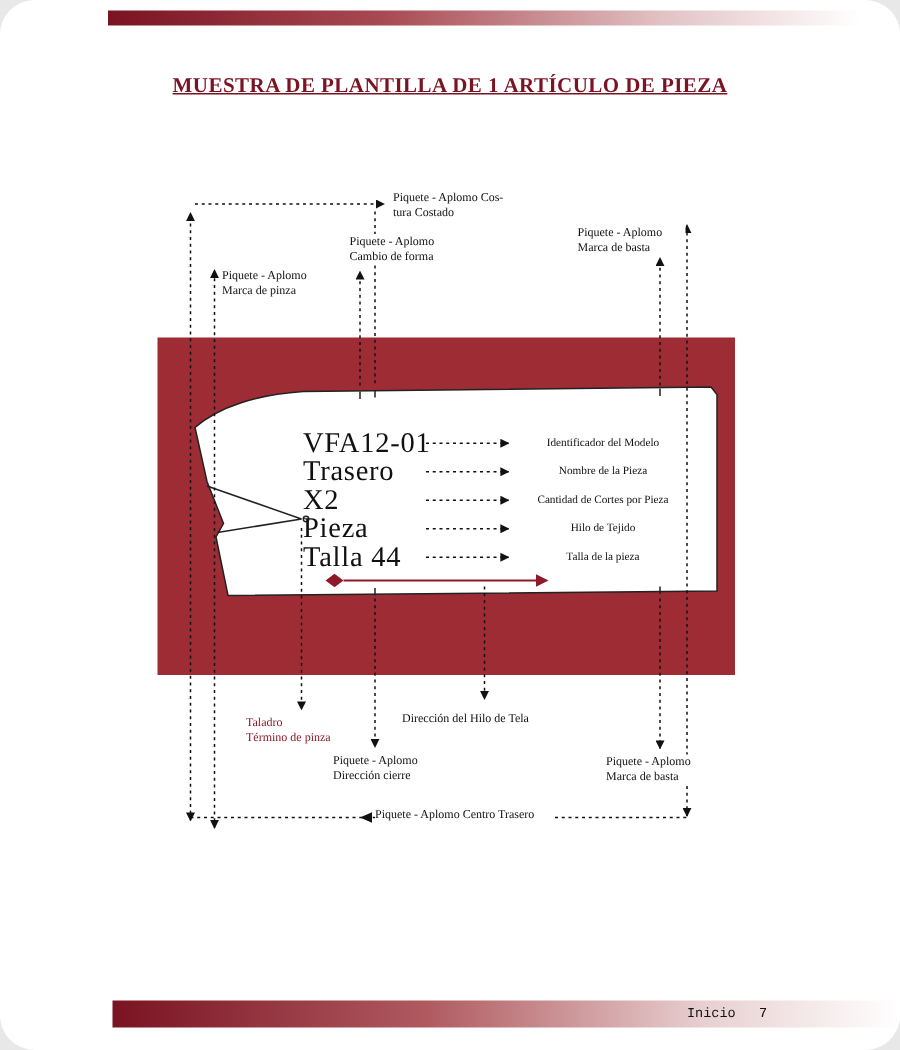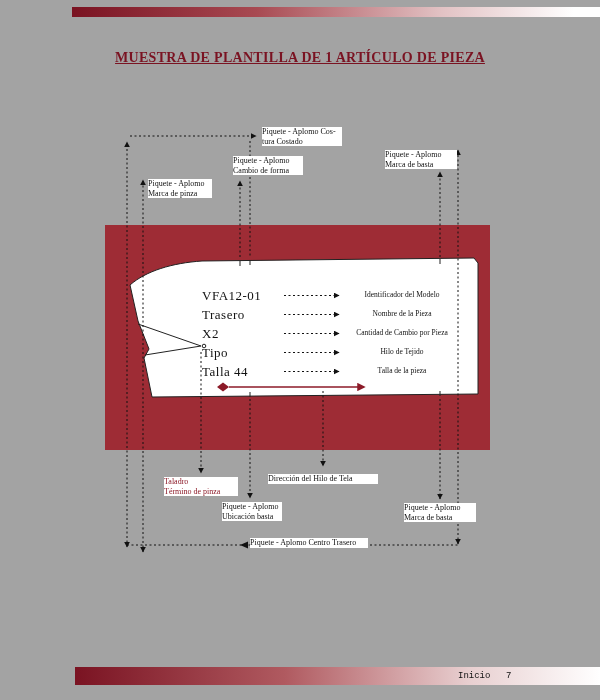--- a/index.html
+++ b/index.html
@@ -1,39 +1,39 @@
 <!DOCTYPE html>
 <html><head>
 <meta charset="utf-8">
 <style>
   html,body{margin:0;padding:0;background:#e8e8e8;}
   .page{
-    position:relative;width:600px;height:700px;background:#a3a3a3;
-    font-family:"Liberation Serif","DejaVu Serif",serif;overflow:hidden;margin:0 auto;
+    position:relative;width:600px;height:700px;background:#ffffff;
+    font-family:"Liberation Serif","DejaVu Serif",serif;overflow:hidden;margin:0 auto;border-radius:23px;
   }
   .topbar{
     position:absolute;left:72px;top:7px;width:528px;height:10px;
     background:linear-gradient(90deg,#7a1322 0%,#a84a52 35%,#e2c2c4 70%,#ffffff 95%);
   }
   .title{
     position:absolute;left:0;right:0;top:50px;text-align:center;
     font-size:14px;font-weight:bold;text-decoration:underline;
     color:#7a1322;letter-spacing:0.3px;
   }
   svg.diagram{position:absolute;left:0;top:0;pointer-events:none;}
   .dash{stroke:#111;stroke-width:1;stroke-dasharray:2 2.5;fill:none;}
   .ann{
     position:absolute;font-size:8px;line-height:9.5px;color:#111;
     background:#fff;
   }
   .ann.center{text-align:left;}
   .ann.maroon{color:#8c1a28;}
   .piece-label{
     position:absolute;left:202px;height:19px;line-height:19px;
-    font-size:13px;letter-spacing:0.5px;color:#111;
+    font-size:19px;letter-spacing:0.5px;color:#111;
   }
   .callout{
     position:absolute;left:350px;width:104px;text-align:center;
     font-size:7.5px;line-height:10px;color:#111;
   }
   .footerbar{
     position:absolute;left:75px;top:667px;width:525px;height:18px;
     background:linear-gradient(90deg,#7a1322 0%,#b05a60 40%,#e8cfd0 75%,#ffffff 100%);
   }
   .footer-text{position:absolute;font-size:9px;color:#111;font-family:Liberation Mono, monospace;}
@@ -90,26 +90,26 @@
       <line class="dash" x1="284" y1="333.5" x2="339" y2="333.5" marker-end="url(#ah)"></line>
       <line class="dash" x1="284" y1="352.5" x2="339" y2="352.5" marker-end="url(#ah)"></line>
       <line class="dash" x1="284" y1="371.5" x2="339" y2="371.5" marker-end="url(#ah)"></line>
       <polygon points="240,545 248,541.5 248,548.5" fill="#111"></polygon>
     </g>
   </svg>
 
   <div class="piece-label" style="top:286px">VFA12-01</div>
   <div class="piece-label" style="top:305px">Trasero</div>
   <div class="piece-label" style="top:324px">X2</div>
-  <div class="piece-label" style="top:343px">Tipo</div>
+  <div class="piece-label" style="top:343px">Pieza</div>
   <div class="piece-label" style="top:362px">Talla 44</div>
 
   <div class="callout" style="top:290px">Identificador del Modelo</div>
   <div class="callout" style="top:309px">Nombre de la Pieza</div>
-  <div class="callout" style="top:328px">Cantidad de Cambio por Pieza</div>
+  <div class="callout" style="top:328px">Cantidad de Cortes por Pieza</div>
   <div class="callout" style="top:347px">Hilo de Tejido</div>
   <div class="callout" style="top:366px">Talla de la pieza</div>
 
   <div class="ann center" style="left:262px;top:127px;width:80px">
     <div>Piquete - Aplomo Cos-</div>
     <div>tura Costado</div>
   </div>
 
   <div class="ann" style="left:233px;top:156px;width:70px">
     <div>Piquete - Aplomo</div>
@@ -126,21 +126,21 @@
     <div>Marca de pinza</div>
   </div>
 
   <div class="ann center maroon" style="left:164px;top:477px;width:74px">
     <div>Taladro</div>
     <div>Término de pinza</div>
   </div>
 
   <div class="ann center" style="left:222px;top:502px;width:60px">
     <div>Piquete - Aplomo</div>
-    <div>Ubicación basta</div>
+    <div>Dirección cierre</div>
   </div>
 
   <div class="ann center" style="left:268px;top:474px;width:110px">
     <div>Dirección del Hilo de Tela</div>
   </div>
 
   <div class="ann center" style="left:404px;top:503px;width:72px">
     <div>Piquete - Aplomo</div>
     <div>Marca de basta</div>
   </div>

